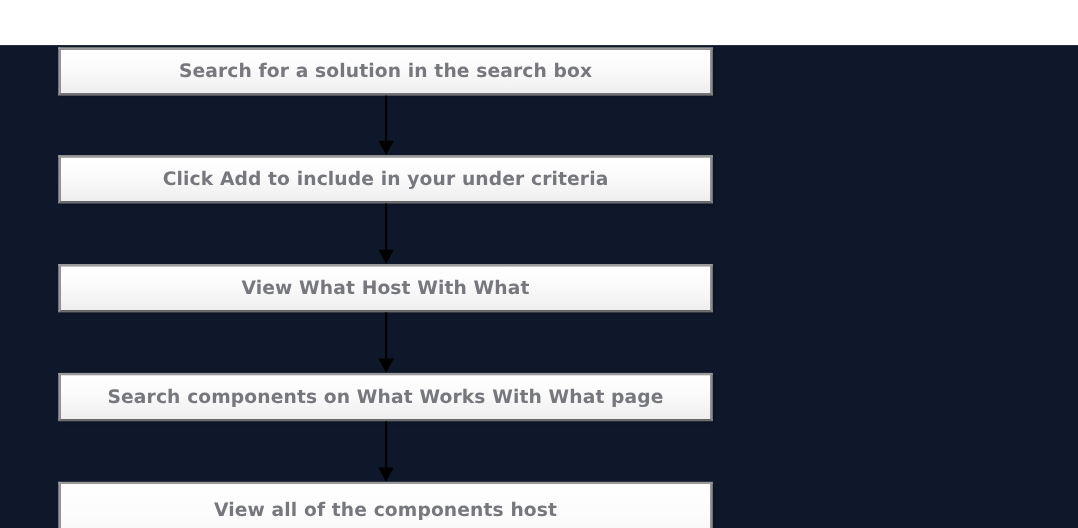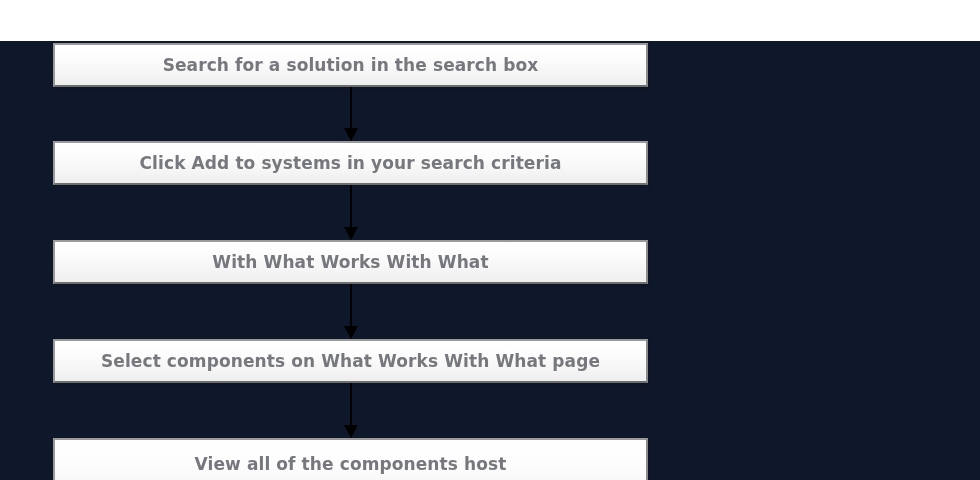--- a/index.html
+++ b/index.html
@@ -97,39 +97,39 @@
   <div class="flow-node node-1">
     <span class="flow-node-label">Search for a solution in the search box</span>
   </div>
 
   <div class="connector conn-1">
     <div class="shaft"></div>
     <div class="head"></div>
   </div>
 
   <div class="flow-node node-2">
-    <span class="flow-node-label">Click Add to systems in your search criteria</span>
+    <span class="flow-node-label">Click Add to include in your under criteria</span>
   </div>
 
   <div class="connector conn-2">
     <div class="shaft"></div>
     <div class="head"></div>
   </div>
 
   <div class="flow-node node-3">
-    <span class="flow-node-label">With What Works With What</span>
+    <span class="flow-node-label">View What Host With What</span>
   </div>
 
   <div class="connector conn-3">
     <div class="shaft"></div>
     <div class="head"></div>
   </div>
 
   <div class="flow-node node-4">
-    <span class="flow-node-label">Select components on What Works With What page</span>
+    <span class="flow-node-label">Search components on What Works With What page</span>
   </div>
 
   <div class="connector conn-4">
     <div class="shaft"></div>
     <div class="head"></div>
   </div>
 
   <div class="flow-node node-5">
     <span class="flow-node-label">View all of the components host
 operating systems under the Host OS (OS)</span>

